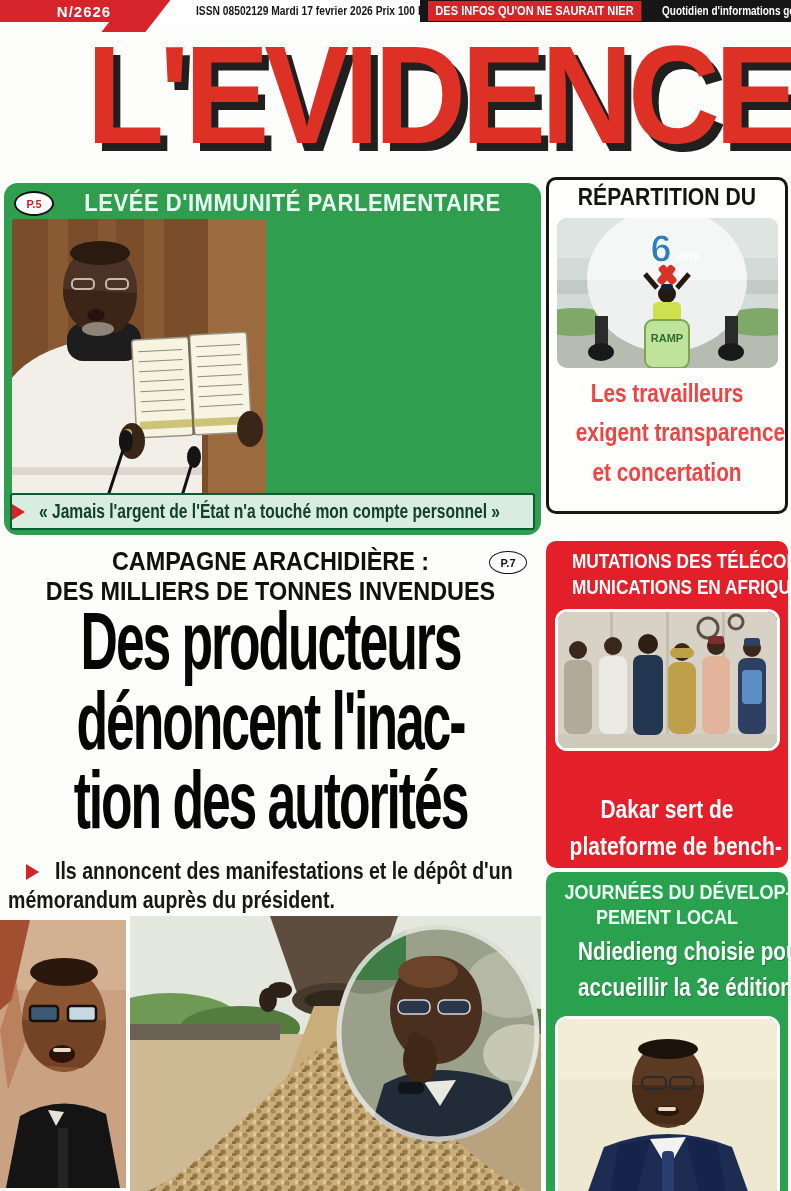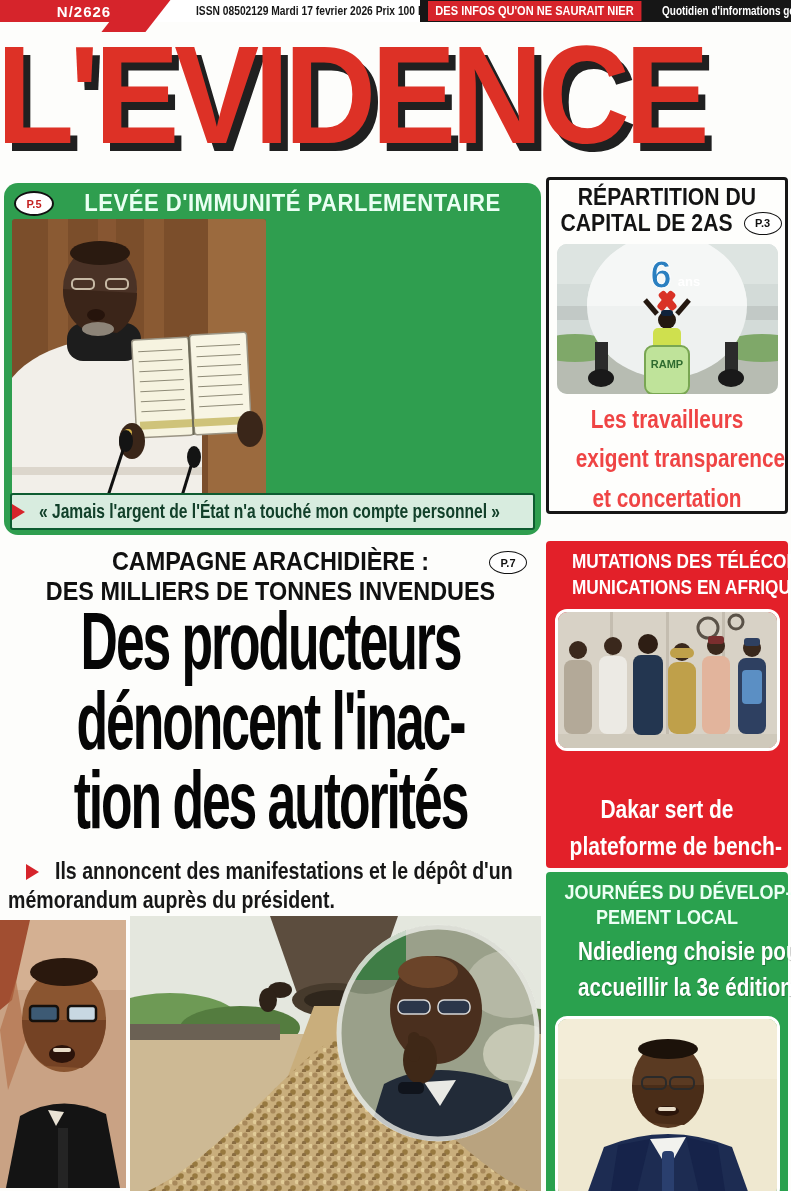--- a/index.html
+++ b/index.html
@@ -13,21 +13,21 @@
          transform:skewX(-38deg);transform-origin:top left;}
   .issn{position:absolute;left:196px;top:3px;font-size:13.5px;font-weight:bold;color:#171717;
         white-space:nowrap;transform:scaleX(.76);transform-origin:left center;}
   .black-strip{position:absolute;left:420px;top:0;width:371px;height:22px;background:#161616;
                display:flex;align-items:center;}
   .slogan-box{background:#d6242b;color:#fff;font-size:12px;font-weight:bold;padding:3px 8px;margin-left:8px;
               white-space:nowrap;transform:scaleX(.92);transform-origin:left center;}
   .tagline{color:#fff;font-size:12.5px;font-weight:bold;margin-left:2px;white-space:nowrap;
            transform:scaleX(.8);transform-origin:left center;}
   
-  .masthead{position:absolute;top:22px;left:0;width:791px;height:152px;text-align:left;overflow:visible;}
+  .masthead{position:absolute;top:22px;left:0;width:791px;height:152px;text-align:right;overflow:visible;}
   .masthead-text{display:inline-block;font-size:126px;font-weight:bold;color:#dd3126;line-height:1.06;
                  letter-spacing:-5px;white-space:nowrap;transform:scale(1.01,1.1);transform-origin:center top;
                  text-shadow:7px 7px 0 #202020;}
   
   .badge{display:inline-flex;align-items:center;justify-content:center;background:#fff;border:2px solid #111;
          border-radius:50%;width:36px;height:21px;font-size:11px;font-weight:bold;color:#111;flex:none;}
   .badge.red-text{color:#c41f1f;}
   .badge.thin{border-width:1.5px;}
   
   .green-card{position:absolute;left:4px;top:183px;width:537px;height:352px;background:#2f9e4f;border-radius:14px;}
@@ -58,21 +58,21 @@
   .deck-row{display:flex;align-items:center;padding-left:18px;}
   .deck .arrow-red{margin-top:2px;}
   .deck .l1{margin-left:16px;white-space:nowrap;transform:scaleX(.85);transform-origin:left center;}
   .deck .l2{margin-left:0;white-space:nowrap;transform:scaleX(.85);transform-origin:left center;}
   
   .photo-strip{position:absolute;left:0;top:916px;width:541px;height:275px;}
   .portrait-left{position:absolute;left:0;top:4px;width:126px;height:268px;overflow:hidden;}
   .peanut-photo{position:absolute;left:130px;top:0;width:411px;height:275px;overflow:hidden;}
   .oval-photo{position:absolute;left:336px;top:8px;width:205px;height:218px;}
   
-  .card{position:absolute;left:546px;width:242px;border-radius:4px;box-sizing:border-box;}
+  .card{position:absolute;left:546px;width:242px;border-radius:10px;box-sizing:border-box;}
   .card-2as{top:177px;height:337px;background:#fefefc;border:3px solid #161616;padding:5px 4px;}
   .card-2as .title{text-align:center;color:#141414;font-weight:bold;font-size:23px;line-height:1.12;}
   .card-2as .title .line{white-space:nowrap;transform:scaleX(.92);transform-origin:center;display:inline-block;}
   .t-row{display:flex;align-items:center;justify-content:center;gap:4px;}
   .card-photo{display:block;margin:7px auto 6px auto;border-radius:10px;overflow:hidden;}
   .card-2as .headline{text-align:center;color:#ef4444;font-weight:bold;font-size:26px;line-height:1.52;}
   .card-2as .headline .line{white-space:nowrap;transform:scaleX(.8);transform-origin:center;}
   .card-telecom{top:541px;height:327px;background:#e32029;padding:7px 5px;}
   .card-telecom .title{text-align:center;color:#fff;font-weight:bold;font-size:21px;line-height:1.25;}
   .card-telecom .title .line{white-space:nowrap;transform:scaleX(.82);transform-origin:center;}
@@ -259,24 +259,20 @@
           <rect x="62" y="158" width="26" height="12" rx="5" fill="#10141c"></rect>
         </g>
         <ellipse cx="102" cy="109" rx="99" ry="106" fill="none" stroke="#eceee8" stroke-width="5" opacity=".8"></ellipse>
       </svg>
     </div>
   </div>
 
   <div class="card card-2as">
     <div class="title">
       <span class="line">RÉPARTITION DU</span>
-      <div class="t-row">
-        <span class="line">CAPITAL DE 2AS</span>
-        <span class="badge thin">P.3</span>
-      </div>
     </div>
     <div class="card-photo" style="width:221px;height:150px;">
       <svg width="221" height="150" viewBox="0 0 221 150">
         <rect width="221" height="150" fill="#d3dbd8"></rect>
         <rect y="0" width="221" height="40" fill="#dde4e1"></rect>
         <rect y="104" width="221" height="46" fill="#b7bcb2"></rect>
         <ellipse cx="18" cy="104" rx="40" ry="14" fill="#7fa869"></ellipse>
         <ellipse cx="205" cy="104" rx="42" ry="14" fill="#7fa869"></ellipse>
         <rect x="0" y="62" width="48" height="14" fill="#c2c9c6"></rect>
         <rect x="173" y="62" width="48" height="14" fill="#c2c9c6"></rect>

